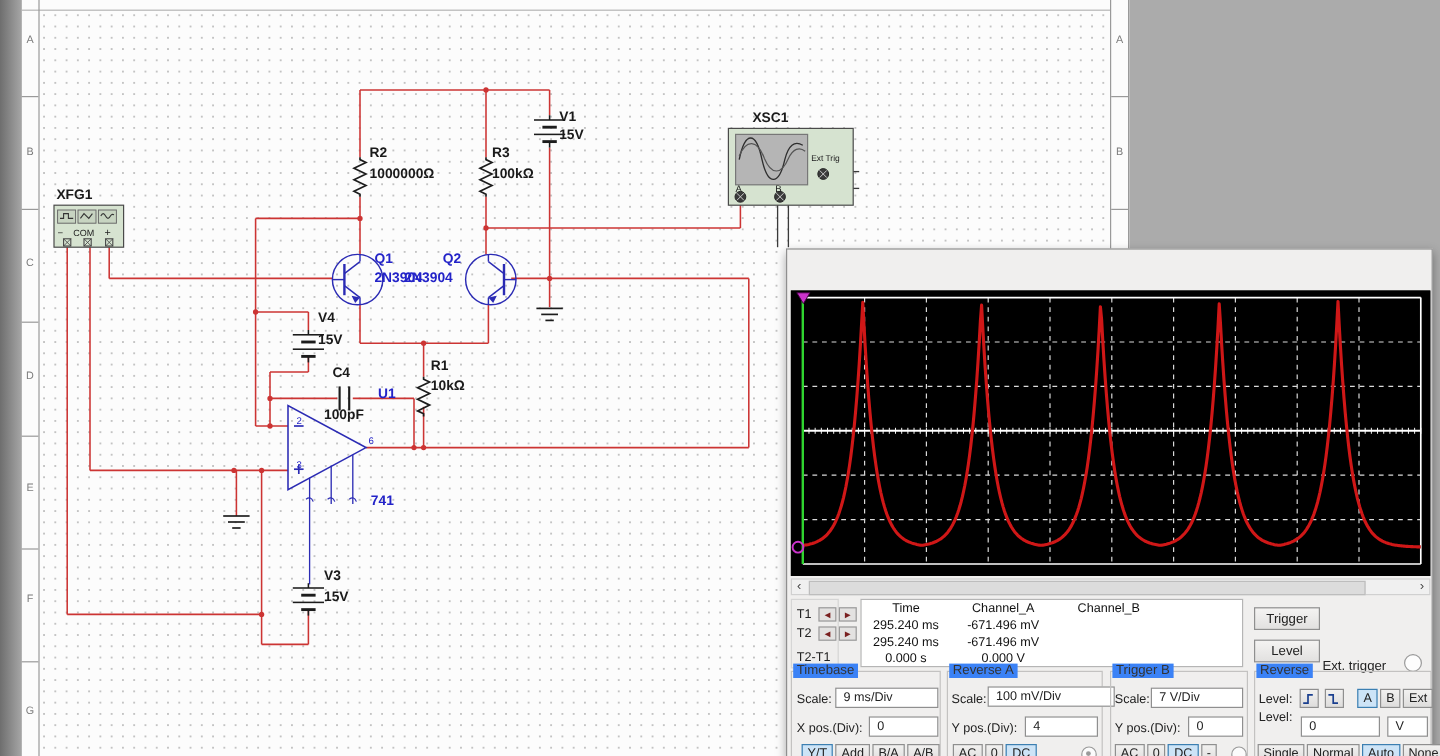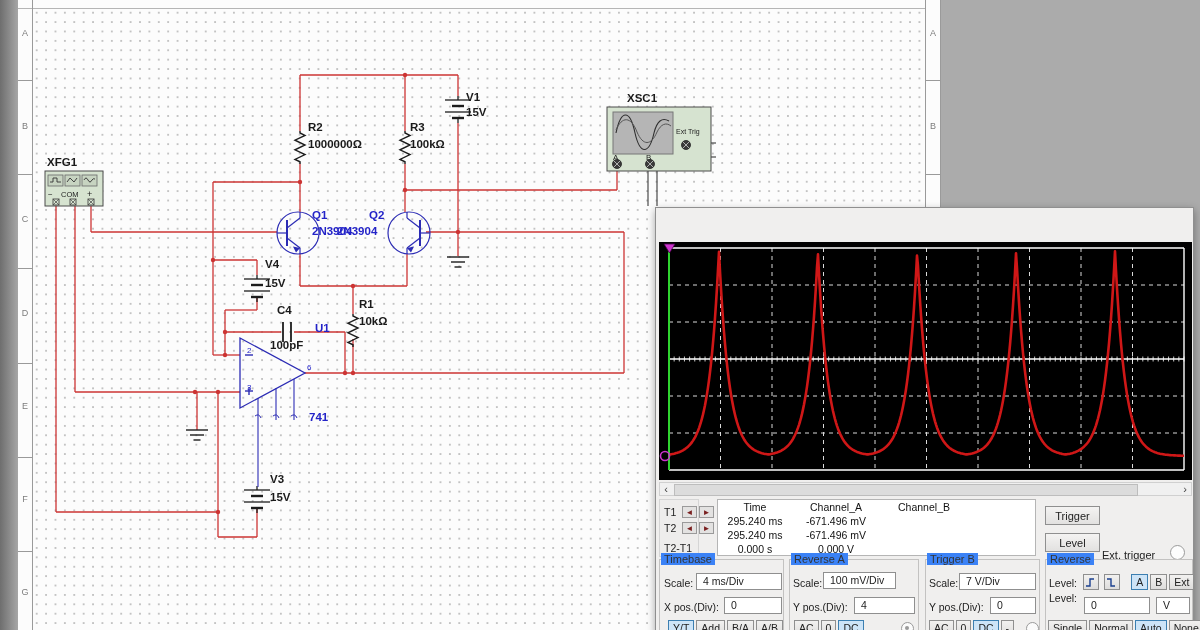--- a/index.html
+++ b/index.html
@@ -434,30 +434,30 @@
       </div>
 
     <div class="osc-btn" style="top:298px">Trigger</div>
     <div class="osc-btn" style="top:325px">Level</div>
     <span id="ext-trig-label">Ext. trigger</span>
     <span id="ext-trig-led"></span>
 
     <div class="group" style="left:3px;width:125px">
       <span class="group-label">Timebase</span>
       <span class="fld-label" style="left:4px;top:17px">Scale:</span>
-      <div class="fld-input" style="left:36px;top:13px;width:86px">4 ms/Div</div>
+      <div class="fld-input" style="left:36px;top:13px;width:86px">9 ms/Div</div>
       <span class="fld-label" style="left:4px;top:41px">X pos.(Div):</span>
       <div class="fld-input" style="left:64px;top:37px;width:58px">0</div>
       <div class="ctl-row" style="left:8px;top:60px"><span class="ctl-btn sel">Y/T</span><span class="ctl-btn">Add</span><span class="ctl-btn">B/A</span><span class="ctl-btn">A/B</span></div>
     </div>
 
     <div class="group" style="left:133px;width:130px">
       <span class="group-label">Reverse A</span>
       <span class="fld-label" style="left:3px;top:17px">Scale:</span>
-      <div class="fld-input" style="left:33px;top:12px;width:73px">100 mV/Div</div>
+      <div class="fld-input" style="left:33px;top:12px;width:106px">100 mV/Div</div>
       <span class="fld-label" style="left:3px;top:41px">Y pos.(Div):</span>
       <div class="fld-input" style="left:64px;top:37px;width:61px">4</div>
       <div class="ctl-row" style="left:4px;top:60px"><span class="ctl-btn">AC</span><span class="ctl-btn">0</span><span class="ctl-btn sel">DC</span></div>
       <span class="radio" style="left:111px;top:62px">
           <span class="dot"></span>
         </span>
     </div>
 
     <div class="group" style="left:269px;width:115px">
       <span class="group-label">Trigger B</span>

